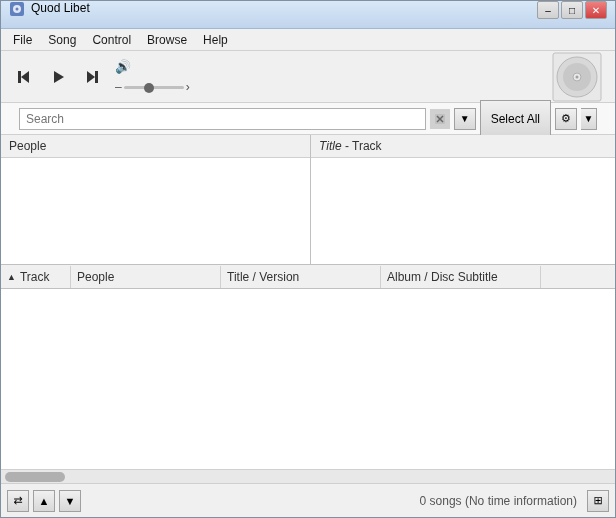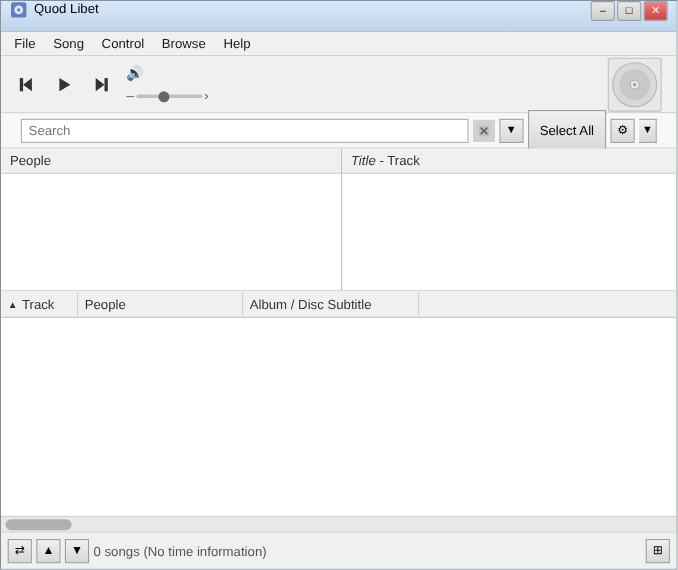--- a/index.html
+++ b/index.html
@@ -286,21 +286,21 @@
       background: linear-gradient(to bottom, #f0f0f0, #d8d8d8);
       border: 1px solid #a0a0a0;
       cursor: pointer;
       display: flex;
       align-items: center;
       justify-content: center;
       font-size: 11px;
     }
     #status-text {
       flex: 1;
-      text-align: left;
+      text-align: right;
       font-size: 12px;
       color: #555;
       padding-right: 6px;
     }
     .status-right-btn {
       width: 22px;
       height: 22px;
       background: linear-gradient(to bottom, #f0f0f0, #d8d8d8);
       border: 1px solid #a0a0a0;
       cursor: pointer;
@@ -425,20 +425,21 @@
     </div>
 
     <div id="song-list-area" style="flex:1; display:flex; flex-direction:column; overflow:hidden;">
 
       <div id="column-header">
         <div class="col-header col-track">
           <span class="sort-arrow">▲</span>
           <span>Track</span>
         </div>
         <div class="col-header col-people">People</div>
+        <div class="col-header col-title">Title / Version</div>
         <div class="col-header col-album">Album / Disc Subtitle</div>
       </div>
 
       <div id="song-list-body" style="flex:1; background: white;">
       </div>
     </div>
 
     <div id="horizontal-scroll">
       <div class="hscroll-track">
         <div class="hscroll-thumb"></div>

